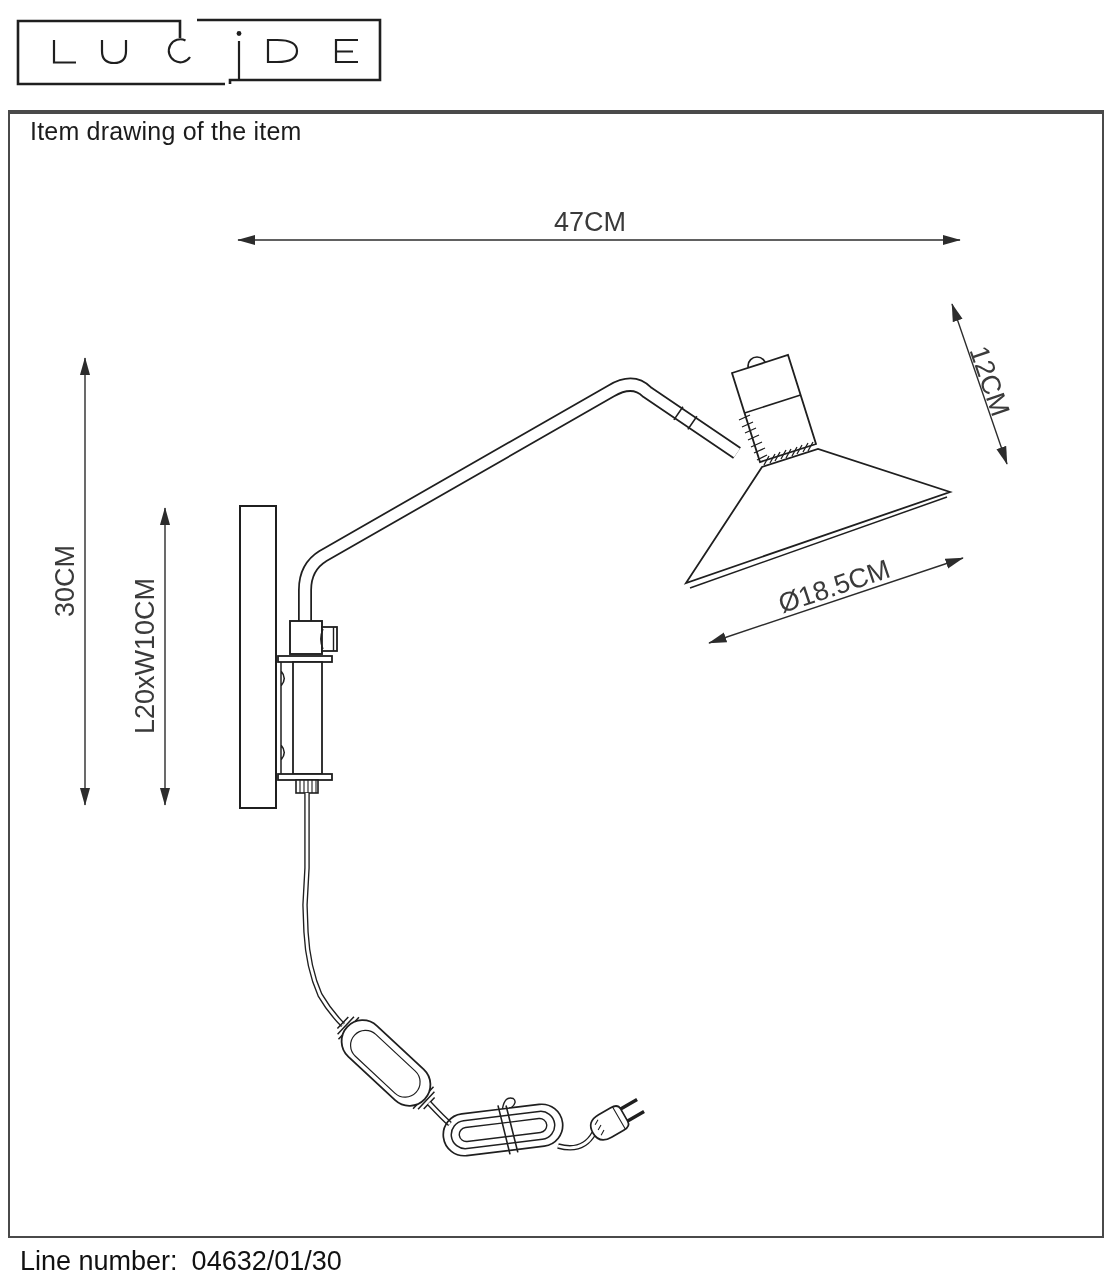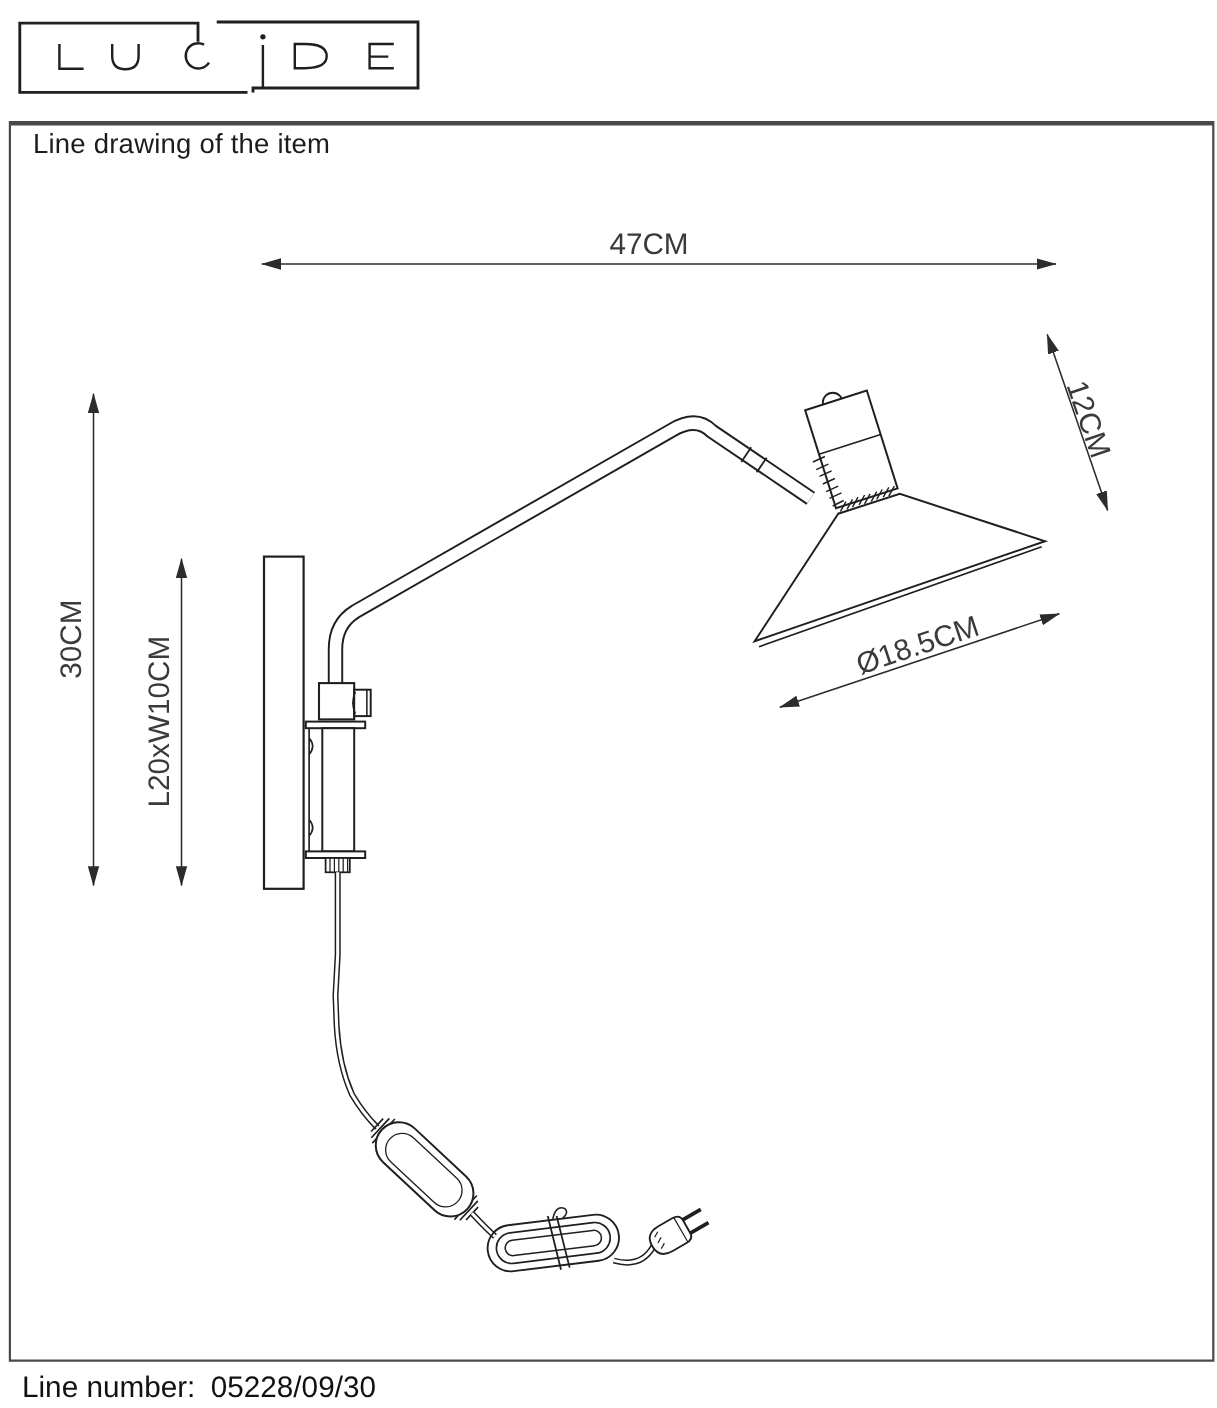--- a/index.html
+++ b/index.html
@@ -41,21 +41,21 @@
   <path d="M84,20 V31 Q84,43 96,43 Q108,43 108,31 V20" class="ink" stroke-width="2.2"></path>
   <path d="M167.5,20.5 A11.5,11.5 0 1 0 172,37" class="ink" stroke-width="2.2"></path>
   <circle cx="221" cy="13.5" r="2.4" fill="#1f1f1f"></circle>
   <path d="M221,21 V60" class="ink" stroke-width="2.2"></path>
   <path d="M250,20 V42 H259 Q279,42 279,31 Q279,20 259,20 Z" class="ink" stroke-width="2.2"></path>
   <path d="M340,20 H318 V42 H340 M318,31.5 H335" class="ink" stroke-width="2.2"></path>
 </svg>
 
 <div class="abs frame"></div>
 
-<div class="abs section-title">Line drawing of the item</div>
+<div class="abs section-title">Item drawing of the item</div>
 
 <svg class="abs art" width="1106" height="1280" viewBox="0 0 1106 1280">
   <defs>
     <marker id="arr" viewBox="0 0 12 8" refX="11.5" refY="4" markerWidth="13" markerHeight="8.7" orient="auto-start-reverse">
       <path d="M12,4 L0,0.6 L0,7.4 Z" fill="#2c2c2c"></path>
     </marker>
   </defs>
 
   <g>
 
@@ -145,14 +145,14 @@
       <text transform="translate(154,656) rotate(-90)" text-anchor="middle" stroke="none">L20xW10CM</text>
     </g>
     <g>
       <line x1="709" y1="643" x2="963" y2="558" marker-start="url(#arr)" marker-end="url(#arr)"></line>
       <text transform="translate(837,595) rotate(-18.5)" text-anchor="middle" stroke="none">Ø18.5CM</text>
     </g>
   </g>
 </svg>
 
 <div class="abs footer-row">
-  <span>Line number:</span><span class="val">05228/09/30</span>
+  <span>Line number:</span><span class="val">04632/01/30</span>
 </div>
 
 </body></html>

